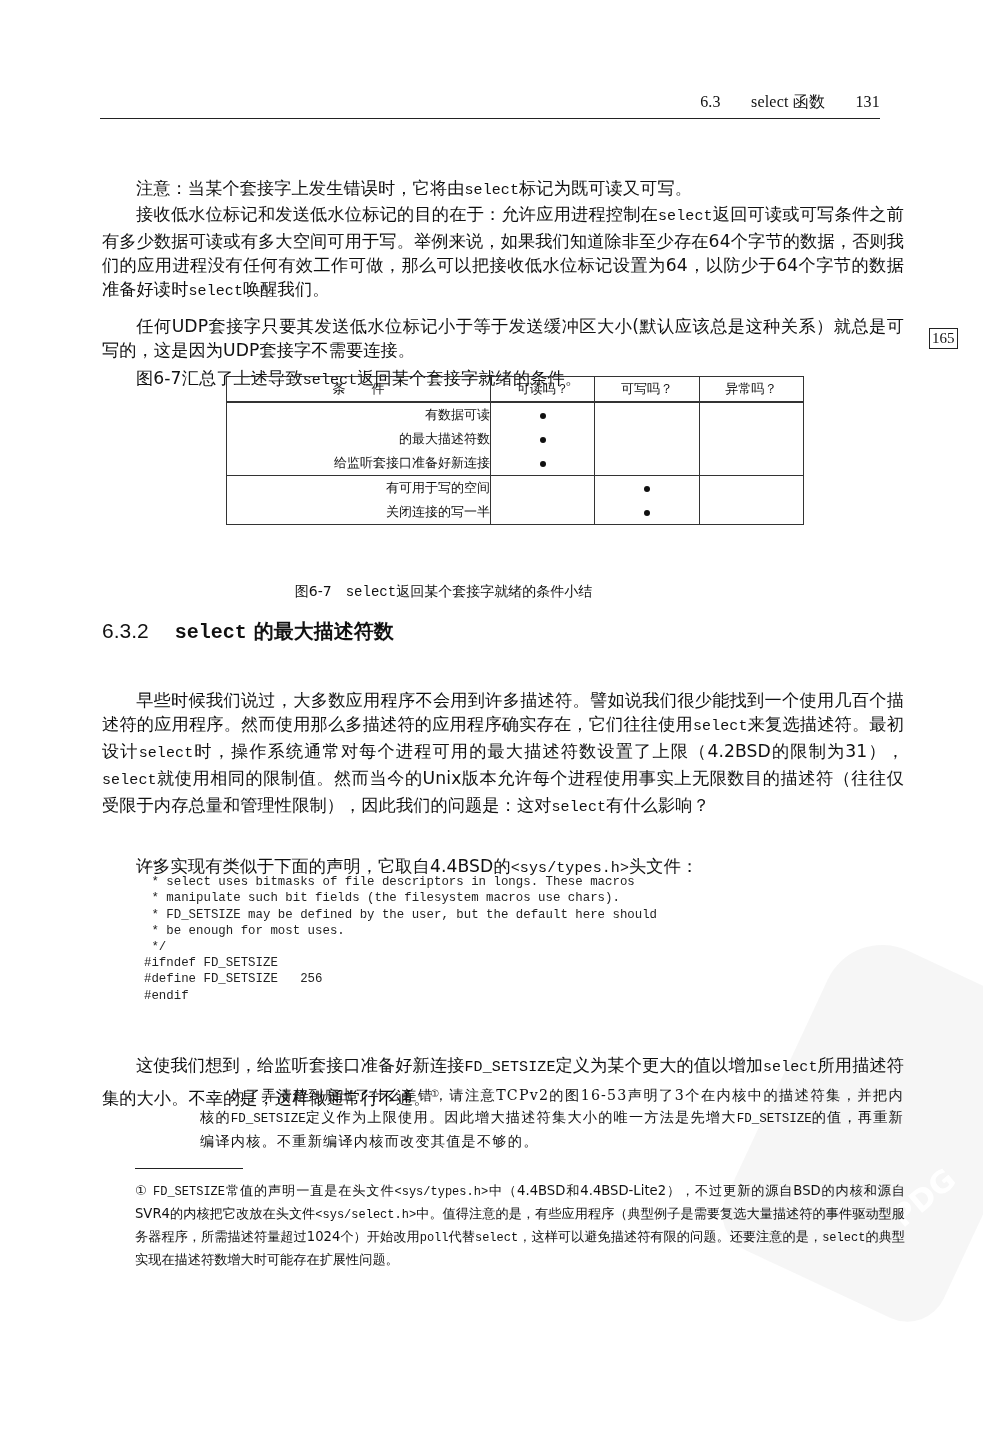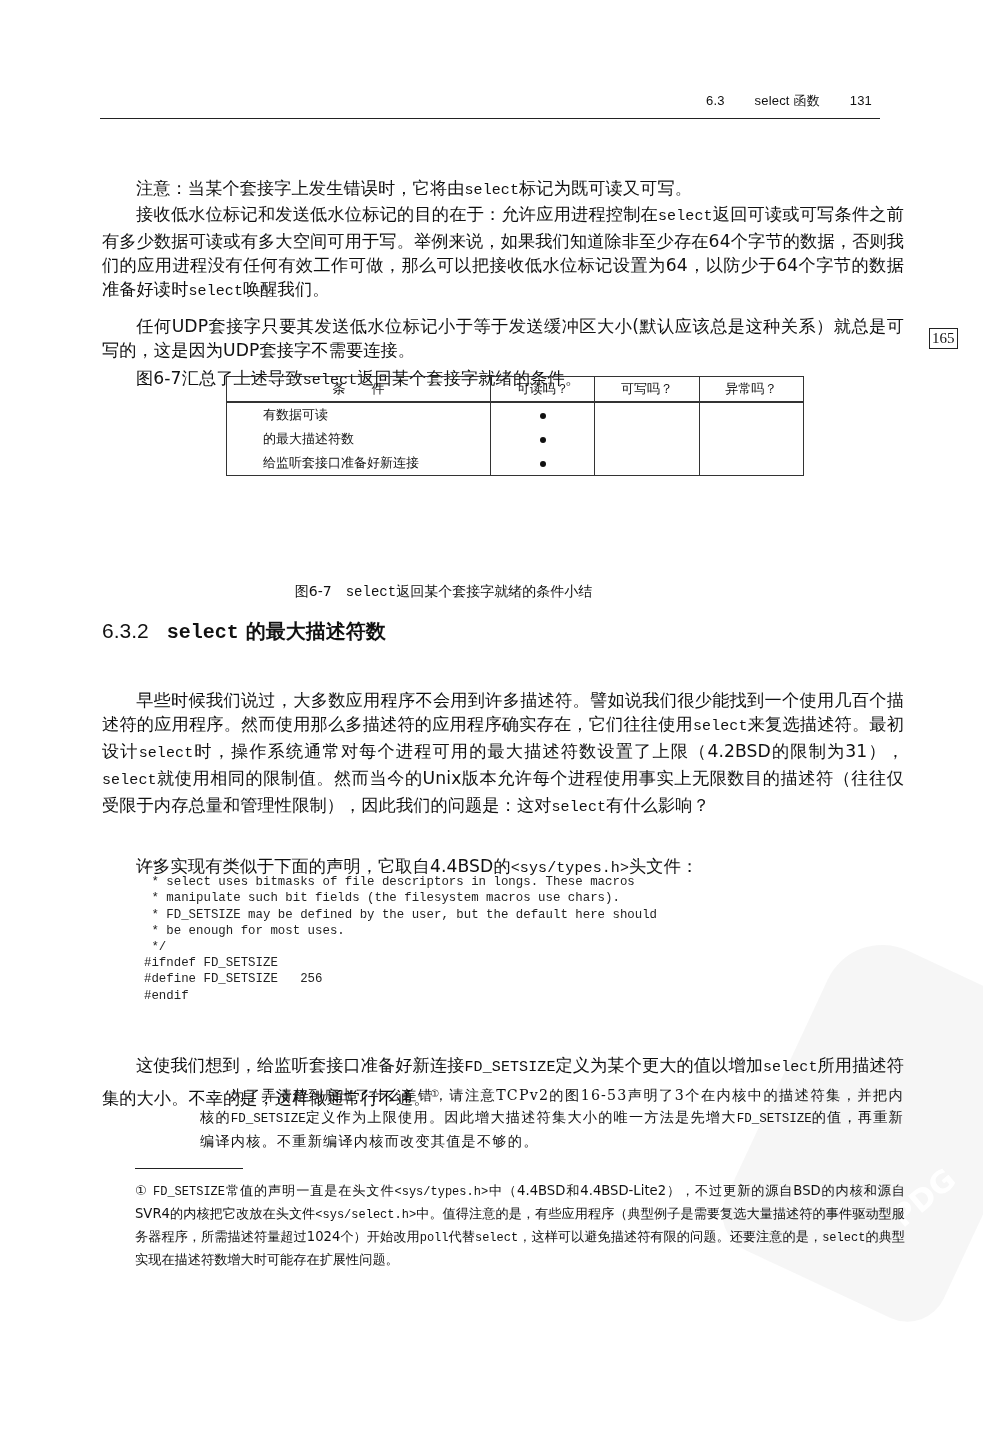--- a/index.html
+++ b/index.html
@@ -6,22 +6,22 @@
     body {
       width: 983px; height: 1447px; position: relative; overflow: hidden;
       font-family: "DejaVu Serif", "Liberation Serif", serif;
       color: #111;
     }
     .running-head {
       position: absolute; left: 100px; top: 92px; width: 780px; height: 26px;
       border-bottom: 1.5px solid #222;
     }
     .rh-text {
-      position: absolute; right: 8px; top: 0; font-size: 13px;
-      font-family: Liberation Sans, sans-serif; letter-spacing: 0.2px;
+      position: absolute; right: 0; top: 0; font-size: 16px;
+      font-family: Liberation Serif, serif; letter-spacing: 0.2px;
     }
     .rh-text span { margin-left: 26px; }
     .margin-num {
       position: absolute; left: 929px; top: 328px;
       border: 1px solid #222; font-size: 15px; padding: 0 2px; line-height: 19px;
       font-family: "Liberation Serif", serif;
     }
     .para {
       position: absolute; left: 102px; width: 802px;
       font-size: 17.2px; line-height: 24px; text-align: justify;
@@ -38,38 +38,38 @@
     }
     table.fig th {
       font-weight: normal; border: 1px solid #333; height: 24px; padding: 0;
       border-bottom: 2px solid #333;
     }
     table.fig td {
       border-left: 1px solid #333; border-right: 1px solid #333; padding: 0;
       vertical-align: top;
     }
     table.fig tr.grp-end td { border-bottom: 1.5px solid #333; }
-    table.fig td.cond { padding-left: 36px; }
+    table.fig td.cond { padding-left: 36px; text-align: right; }
     table.fig .line { height: 24px; line-height: 24px; }
     table.fig td.mark { text-align: center; }
     .dot {
       display: inline-block; width: 6px; height: 6px; border-radius: 50%;
       background: #111; vertical-align: middle;
     }
     .caption {
       position: absolute; left: 0; width: 887px; top: 583px; text-align: center;
       font-size: 14px; font-family: "DejaVu Sans", sans-serif;
     }
     .caption .m { font-family: "Liberation Mono", monospace; margin-left: 14px; }
 
     .section-title {
       position: absolute; left: 102px; top: 618px; font-size: 20px; font-weight: bold;
       font-family: "DejaVu Sans", sans-serif;
     }
-    .section-title .num { font-weight: normal; font-family: "Liberation Sans", sans-serif; margin-right: 18px; font-size: 21px; }
+    .section-title .num { font-weight: normal; font-family: "Liberation Sans", sans-serif; margin-right: 26px; font-size: 21px; }
     .section-title .m { font-family: "Liberation Mono", monospace; font-weight: bold; }
 
     pre.code {
       position: absolute; left: 144px; top: 858px; margin: 0;
       font-family: "Liberation Mono", monospace; font-size: 12.4px; line-height: 16.2px;
       color: #222;
     }
     .note {
       position: absolute; left: 200px; width: 704px;
       font-size: 14.2px; line-height: 22px; text-align: justify;
@@ -155,20 +155,38 @@
           <div class="line"></div>
           <div class="line"></div>
           <div class="line"></div>
         </td>
         <td class="mark">
           <div class="line"></div>
           <div class="line"></div>
           <div class="line"></div>
         </td>
       </tr>
+      <tr class="grp-end">
+        <td class="cond">
+          <div class="line">有可用于写的空间</div>
+          <div class="line">关闭连接的写一半</div>
+        </td>
+        <td class="mark">
+          <div class="line"></div>
+          <div class="line"></div>
+        </td>
+        <td class="mark">
+          <div class="line"><span class="dot"></span></div>
+          <div class="line"><span class="dot"></span></div>
+        </td>
+        <td class="mark">
+          <div class="line"></div>
+          <div class="line"></div>
+        </td>
+      </tr>
     </tbody>
 </table>
 
 <div class="caption">
   <span>图6-7</span><span class="m">select</span><span>返回某个套接字就绪的条件小结</span>
 </div>
 
 <div class="section-title">
   <span class="num">6.3.2</span><span class="m">select</span><span> 的最大描述符数</span>
 </div>

